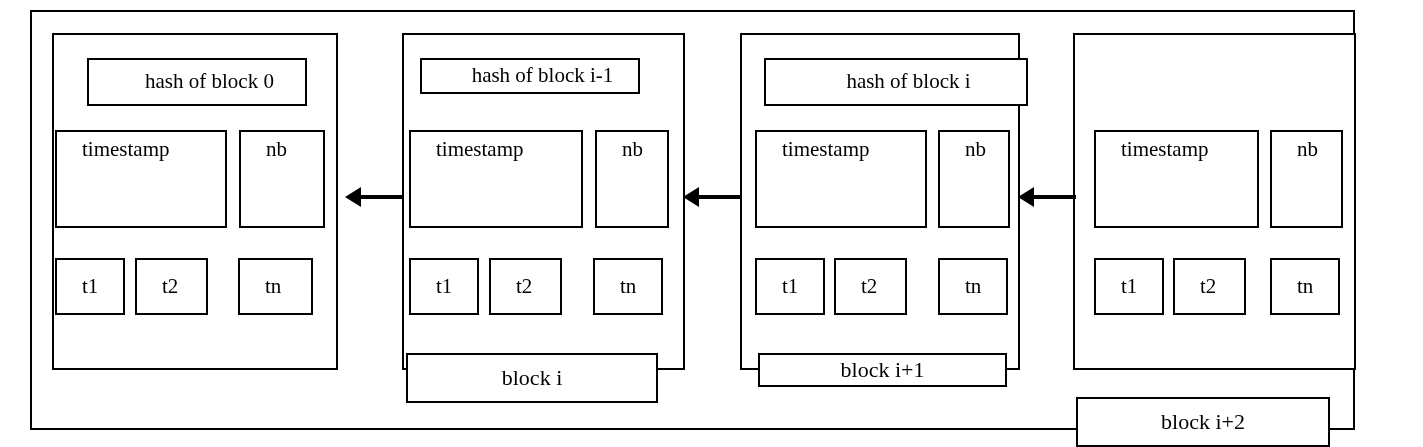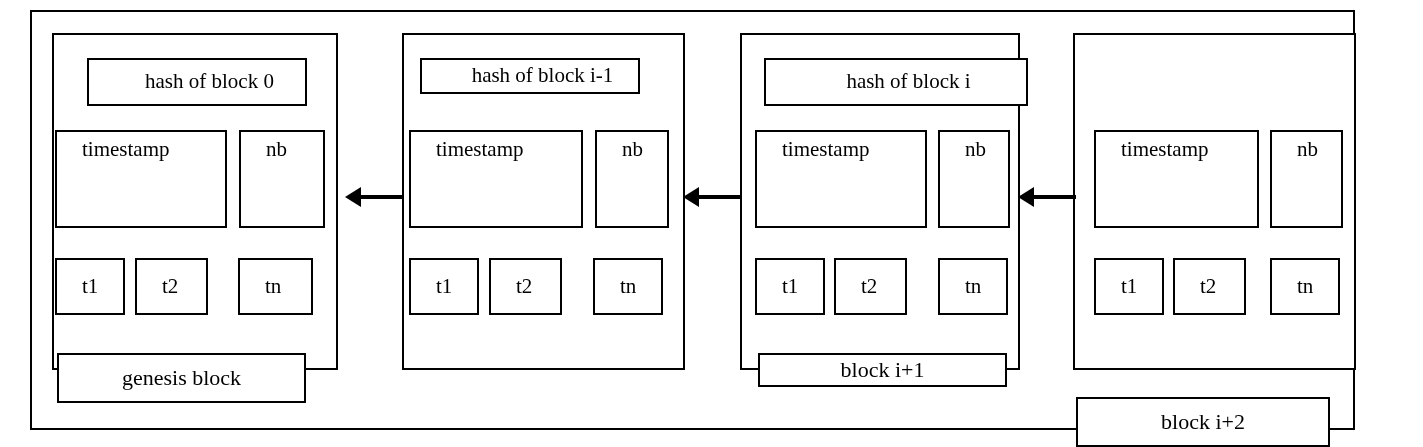--- a/index.html
+++ b/index.html
@@ -124,23 +124,20 @@
       <span>t1</span>
     </div>
     <div class="cell cell-tx" style="left:81px; top:223px; width:73px; height:57px;">
       <span>t2</span>
     </div>
     <div class="cell cell-tx" style="left:184px; top:223px; width:75px; height:57px;">
       <span>tn</span>
     </div>
   </div>
 
-  <div class="block-caption" style="left:57px; top:353px; width:249px; height:50px;">
-    <span>genesis block</span>
-  </div>
 
   <div class="arrow" style="left:345px; top:187px; width:58px;">
     <div class="head"></div>
     <div class="shaft"></div>
   </div>
 
   <div class="block" style="left:402px; top:33px; width:283px; height:337px;">
 
     <div class="cell cell-hash" style="left:16px; top:23px; width:220px; height:36px;">
       <span>hash of block i-1</span>
@@ -158,20 +155,23 @@
       <span>t1</span>
     </div>
     <div class="cell cell-tx" style="left:85px; top:223px; width:73px; height:57px;">
       <span>t2</span>
     </div>
     <div class="cell cell-tx" style="left:189px; top:223px; width:70px; height:57px;">
       <span>tn</span>
     </div>
   </div>
 
+  <div class="block-caption" style="left:406px; top:353px; width:252px; height:50px;">
+    <span>block i</span>
+  </div>
 
   <div class="arrow" style="left:683px; top:187px; width:58px;">
     <div class="head"></div>
     <div class="shaft"></div>
   </div>
 
   <div class="block" style="left:740px; top:33px; width:280px; height:337px;">
 
     <div class="cell cell-hash" style="left:22px; top:23px; width:264px; height:48px;">
       <span>hash of block i</span>

